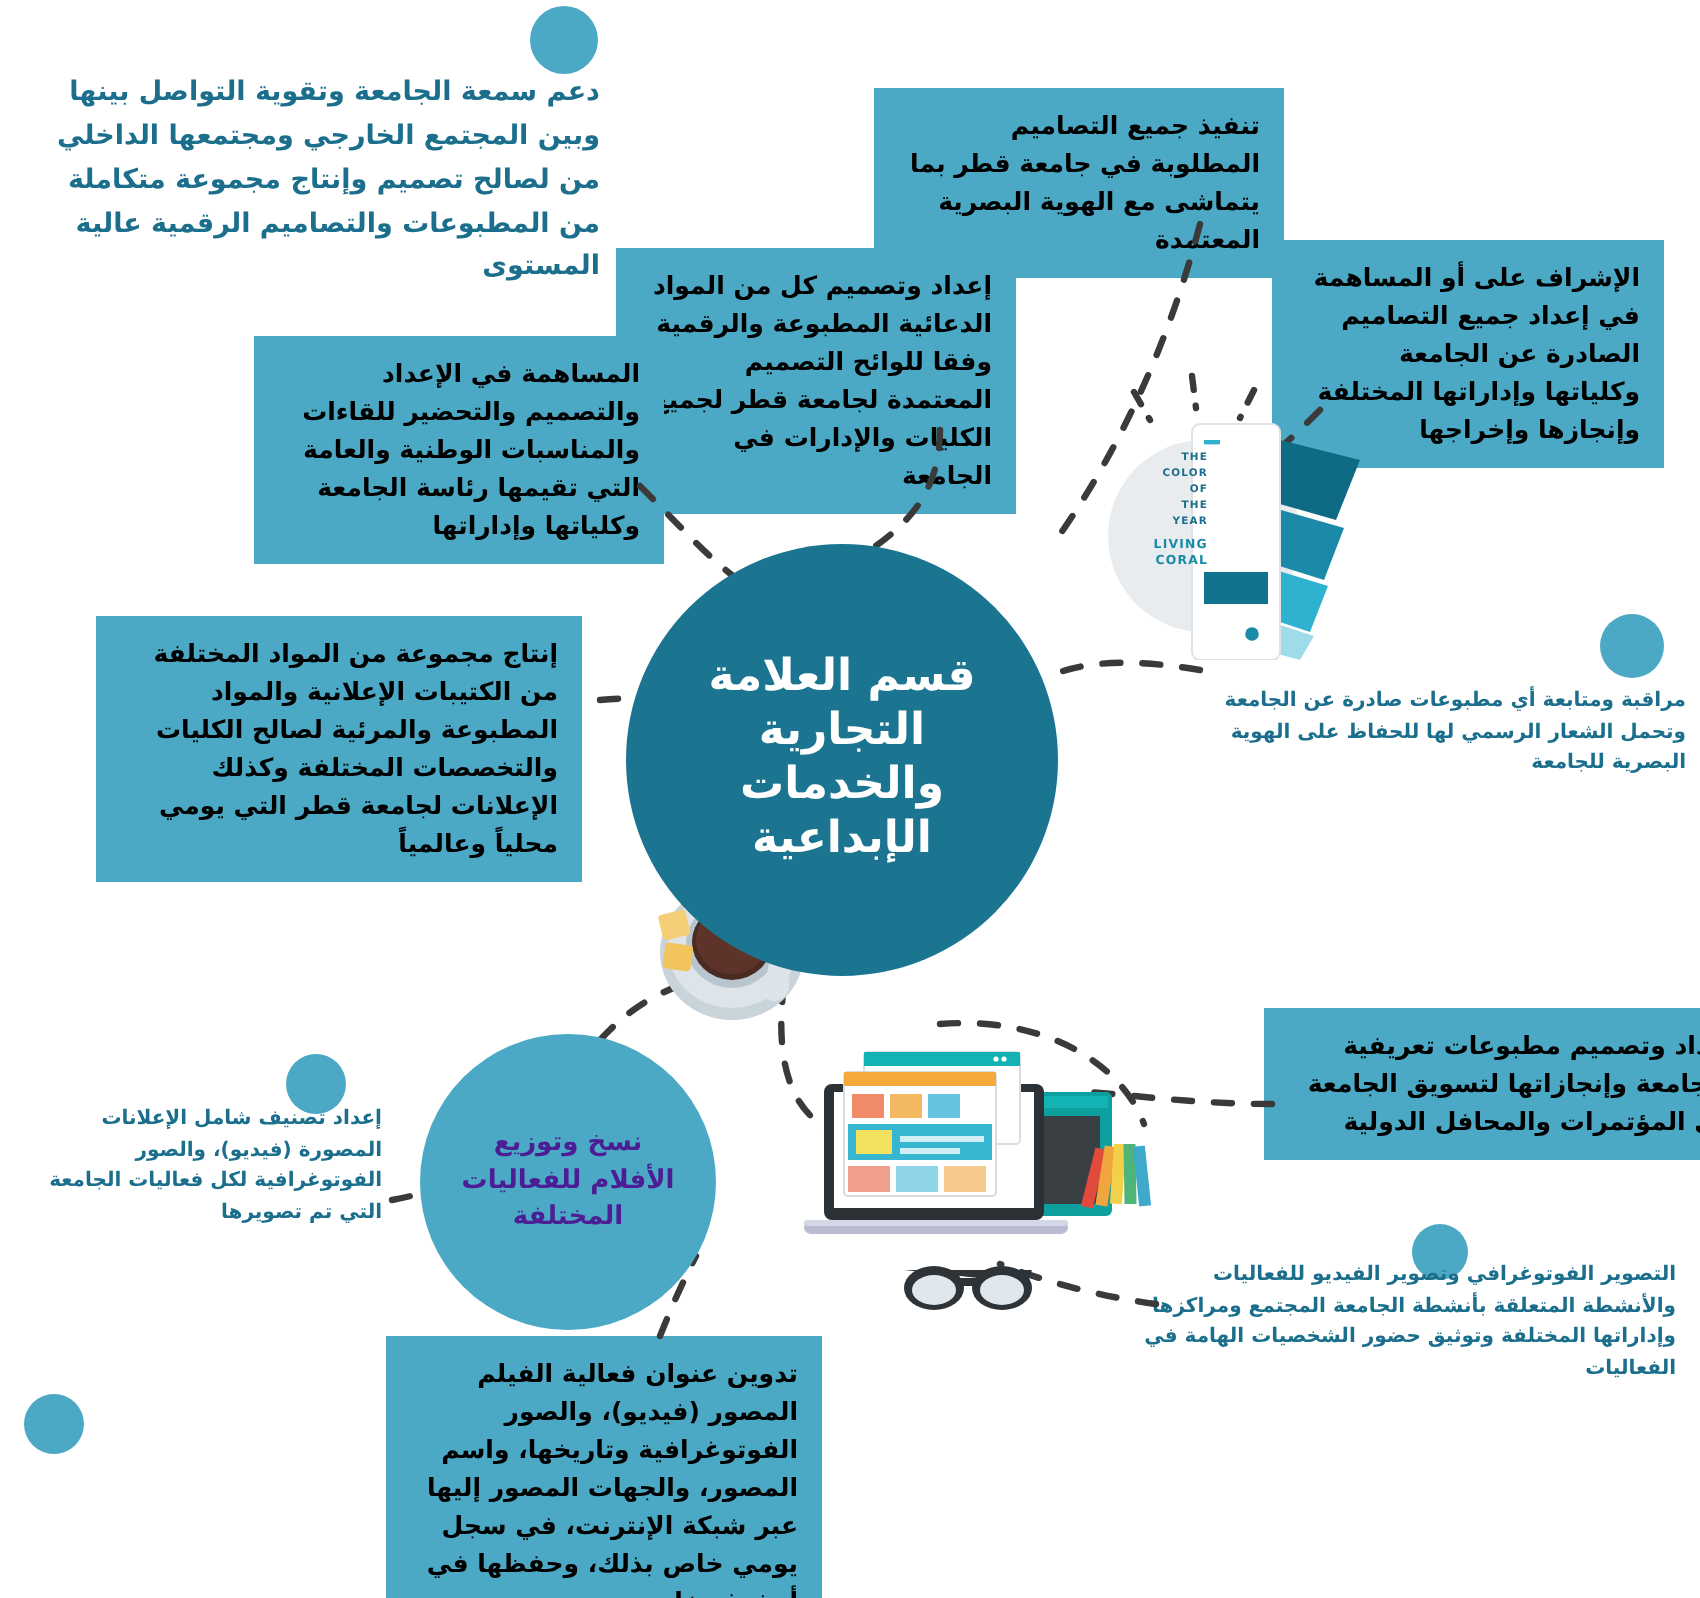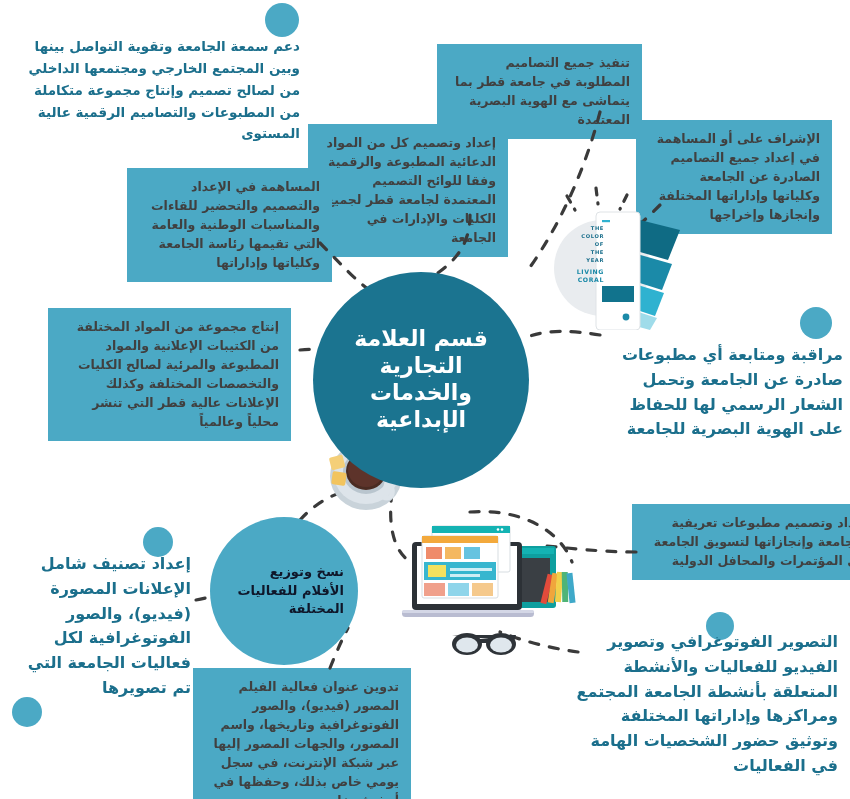--- a/index.html
+++ b/index.html
@@ -6,35 +6,35 @@
   body{
     font-family:"DejaVu Sans","Liberation Sans",sans-serif;
     width:850px;height:799px;position:relative;overflow:hidden;
   }
   #stage{position:absolute;inset:0;width:850px;height:799px;background:#fff;}
 
   
   .box{
     position:absolute;
     background:#4ba9c5;
-    color:#404040;
+    color:#000000;
     font-size:12.5px;
     line-height:1.52;
     font-weight:700;
     text-align:right;
     padding:9px 12px 10px 12px;
     box-sizing:border-box;
     direction:rtl;
     letter-spacing:0px;
   }
   
   .plain{
     position:absolute;
     color:#1b6f8c;
-    font-size:16px;
+    font-size:10px;
     line-height:1.55;
     font-weight:700;
     direction:rtl;
     box-sizing:border-box;
   }
   .plain.t-right{text-align:right;}
 
   
   .dot{position:absolute;border-radius:50%;background:#4ba9c5;}
 
@@ -52,22 +52,22 @@
     text-align:center;direction:rtl;padding:0 14px;
     letter-spacing:0.2px;
   }
   
   #films-circle{
     position:absolute;left:210px;top:517px;width:148px;height:148px;
     border-radius:50%;background:#4ba9c5;
     display:flex;align-items:center;justify-content:center;z-index:3;
   }
   #films-circle .ctext{
-    color:#0f172a;font-weight:700;font-size:13px;line-height:1.45;
-    direction:rtl;padding:0 14px;
+    color:#4c1d95;font-weight:700;font-size:13px;line-height:1.45;
+    text-align:center;direction:rtl;padding:0 14px;
   }
 
   svg.deco{position:absolute;left:0;top:0;width:850px;height:799px;pointer-events:none;z-index:1;}
   .art{position:absolute;z-index:2;}
 </style>
 </head>
 <body>
 
 <div id="stage">
 
@@ -225,21 +225,21 @@
 
   <div class="box" style="left:308px;top:124px;width:200px;">
     <span>إعداد وتصميم كل من المواد الدعائية المطبوعة والرقمية وفقا للوائح التصميم المعتمدة لجامعة قطر لجميع الكليات والإدارات في الجامعة</span>
   </div>
 
   <div class="box" style="left:115px;top:168px;width:205px;margin-left:12px;">
     <span>المساهمة في الإعداد والتصميم والتحضير للقاءات والمناسبات الوطنية والعامة التي تقيمها رئاسة الجامعة وكلياتها وإداراتها</span>
   </div>
 
   <div class="box" style="left:48px;top:308px;width:243px;">
-    <span>إنتاج مجموعة من المواد المختلفة من الكتيبات الإعلانية والمواد المطبوعة والمرئية لصالح الكليات والتخصصات المختلفة وكذلك الإعلانات عالية قطر التي تنشر محلياً وعالمياً</span>
+    <span>إنتاج مجموعة من المواد المختلفة من الكتيبات الإعلانية والمواد المطبوعة والمرئية لصالح الكليات والتخصصات المختلفة وكذلك الإعلانات لجامعة قطر التي يومي محلياً وعالمياً</span>
   </div>
 
   <div class="plain t-right" style="left:600px;top:343px;width:243px;">
     <span>مراقبة ومتابعة أي مطبوعات صادرة عن الجامعة وتحمل الشعار الرسمي لها للحفاظ على الهوية البصرية للجامعة</span>
   </div>
 
   <div class="box" style="left:632px;top:504px;width:248px;">
     <span>إعداد وتصميم مطبوعات تعريفية بالجامعة وإنجازاتها لتسويق الجامعة في المؤتمرات والمحافل الدولية</span>
   </div>
 

